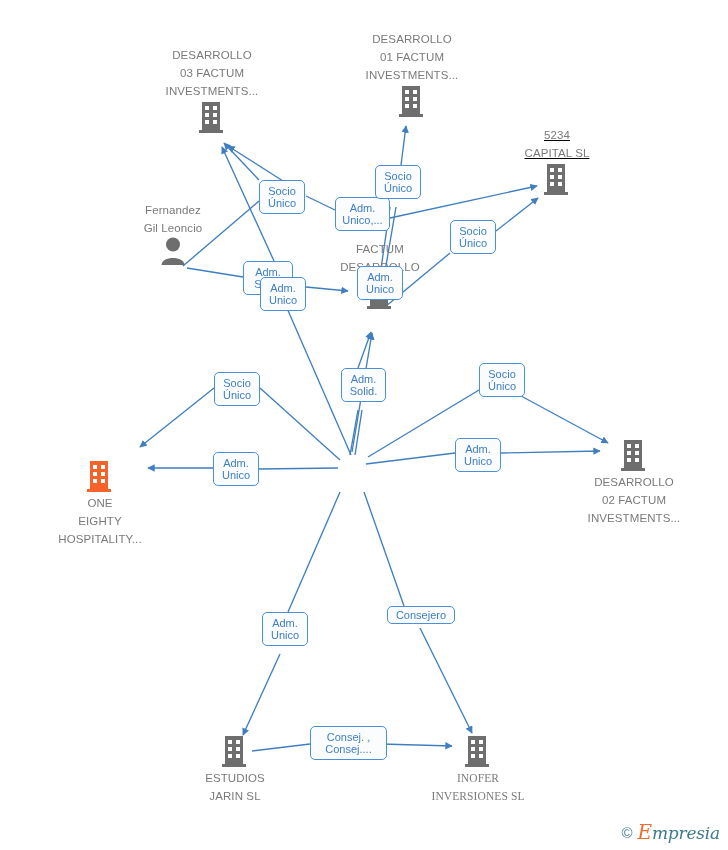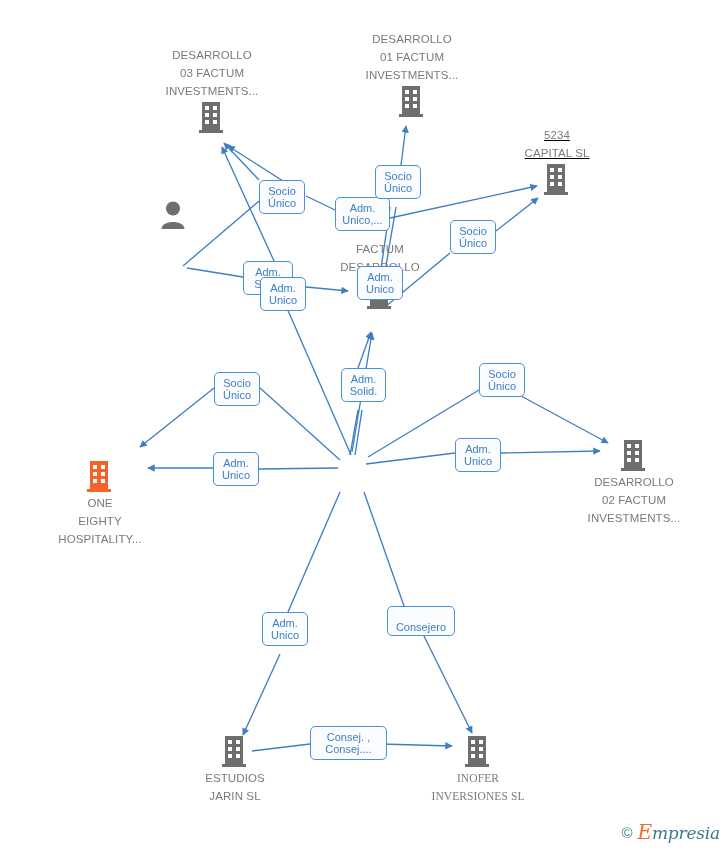--- a/index.html
+++ b/index.html
@@ -211,20 +211,22 @@
           <rect x="16" y="6" width="4" height="4"></rect>
         <rect x="8" y="13" width="4" height="4"></rect>
           <rect x="16" y="13" width="4" height="4"></rect>
         <rect x="8" y="20" width="4" height="4"></rect>
           <rect x="16" y="20" width="4" height="4"></rect>
       </g>
     </svg>
   </div>
 
   <div class="node" style="left:173px; top:201px;">
+    <div class="node-label">Fernandez
+Gil Leoncio</div>
     <svg class="node-icon person" viewBox="0 0 26 28">
       <circle cx="13" cy="7.5" r="7" fill="#6e6e6e"></circle>
       <path d="M 1.5 28 C 1.5 18.5 24.5 18.5 24.5 28 Z" fill="#6e6e6e"></path>
     </svg>
   </div>
 
   <div class="node" style="left:380px; top:240px;">
     <div class="node-label">FACTUM
 DESARROLLO</div>
     <svg class="node-icon" viewBox="0 0 30 34">
@@ -344,21 +346,21 @@
 
   <div class="rel" style="left:213px; top:452px; width:46px;">Adm.
 Unico</div>
 
   <div class="rel" style="left:455px; top:438px; width:46px;">Adm.
 Unico</div>
 
   <div class="rel" style="left:262px; top:612px; width:46px;">Adm.
 Unico</div>
 
-  <div class="rel wide" style="left:387px; top:606px; width:68px; padding-top:14px; padding-bottom:2px;">Consejero</div>
+  <div class="rel wide" style="left:387px; top:606px; width:68px; padding-top:2px; padding-bottom:2px;">Consejero</div>
 
   <div class="rel" style="left:310px; top:726px; width:77px;">Consej. ,
 Consej....</div>
 
   <div id="watermark">
     <span class="copy">©</span>
     <span class="brand"><span class="cap">E</span><span>mpresia</span></span>
   </div>
 
 </div>

